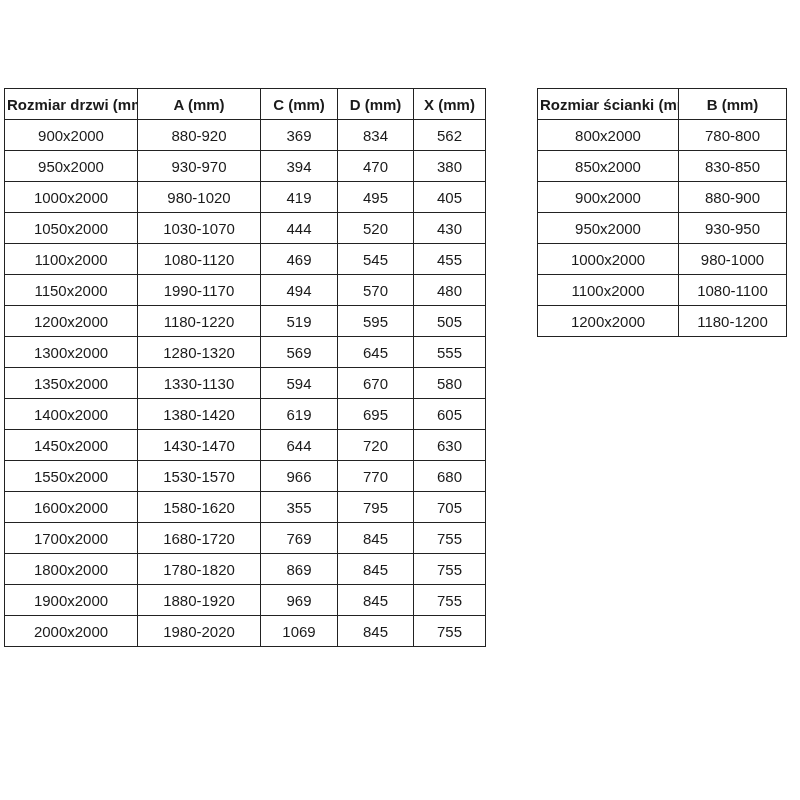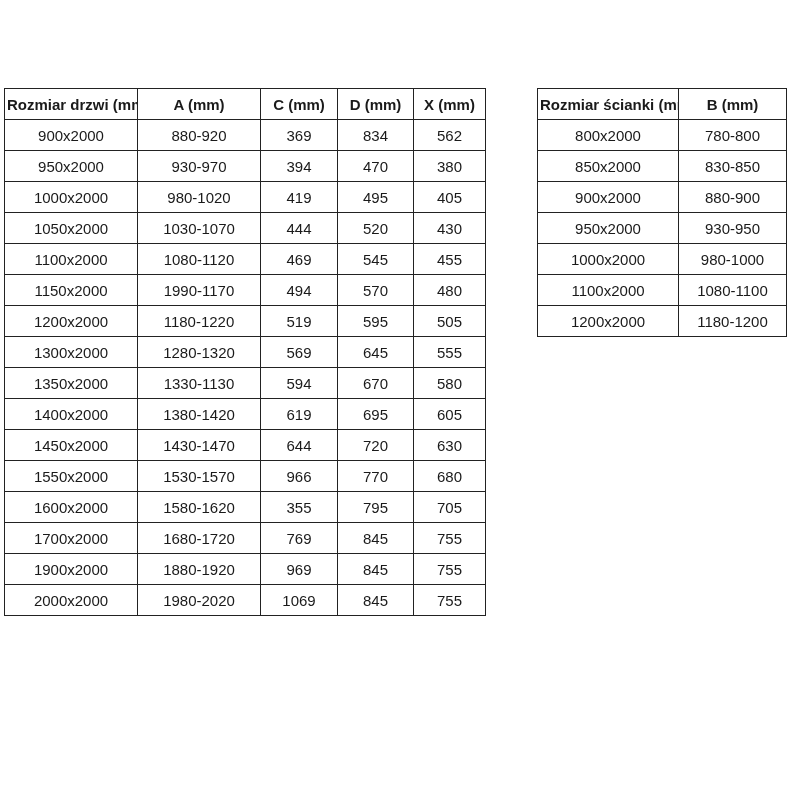--- a/index.html
+++ b/index.html
@@ -164,20 +164,27 @@
           <td>705</td>
         </tr>
         <tr>
           <td>1700x2000</td>
           <td>1680-1720</td>
           <td>769</td>
           <td>845</td>
           <td>755</td>
         </tr>
         <tr>
+          <td>1800x2000</td>
+          <td>1780-1820</td>
+          <td>869</td>
+          <td>845</td>
+          <td>755</td>
+        </tr>
+        <tr>
           <td>1900x2000</td>
           <td>1880-1920</td>
           <td>969</td>
           <td>845</td>
           <td>755</td>
         </tr>
         <tr>
           <td>2000x2000</td>
           <td>1980-2020</td>
           <td>1069</td>

